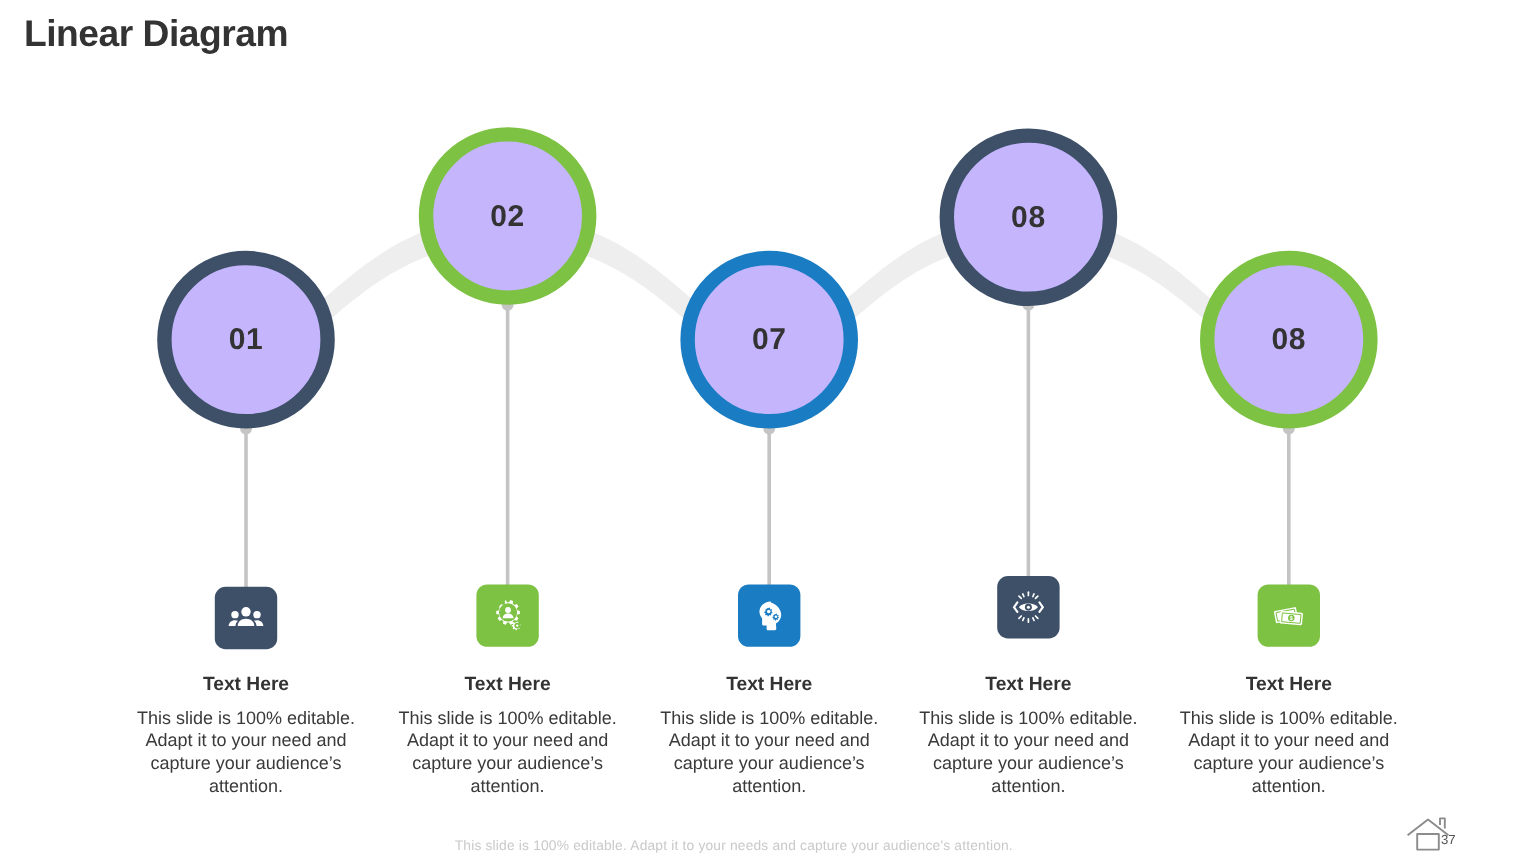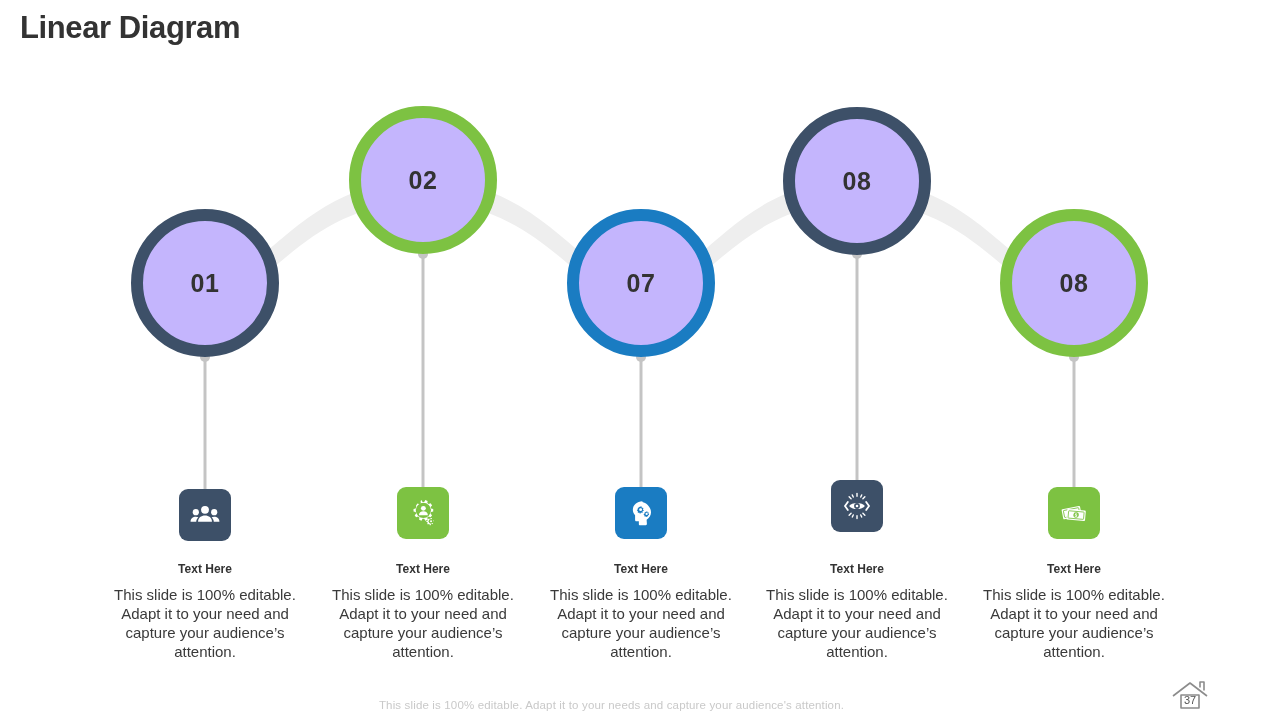--- a/index.html
+++ b/index.html
@@ -53,21 +53,21 @@
     width:52px; height:52px;
     border-radius:9px;
     display:flex; align-items:center; justify-content:center;
     z-index:4;
   }
   .icon-tile svg { display:block; }
 
   
   .caption { position:absolute; width:220px; text-align:center; z-index:4; }
   .caption .head {
-    font-size:12px;
+    font-size:16px;
     font-weight:bold;
     color:#333333;
     margin-bottom:9px;
   }
   .caption .body {
     font-size:15px;
     line-height:19px;
     color:#3a3a3a;
   }
 
@@ -83,21 +83,21 @@
   }
   .badge {
     position:absolute;
     right:10px; bottom:4px;
     width:46px; height:38px;
     z-index:6;
   }
   .badge .num {
     position:absolute;
     left:0; right:0; top:16px;
-    text-align:center;
+    text-align:right;
     font-size:11px;
     color:#555555;
   }
 </style>
 </head>
 <body>
 
 <div class="slide">
 
   <div class="title">Linear Diagram</div>

